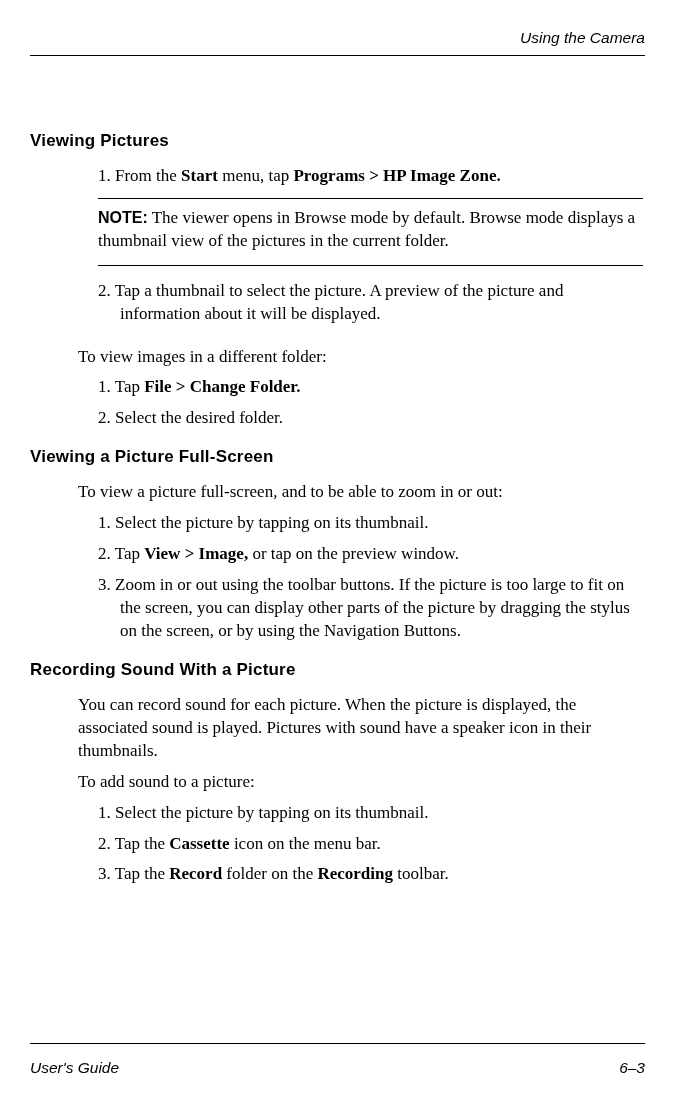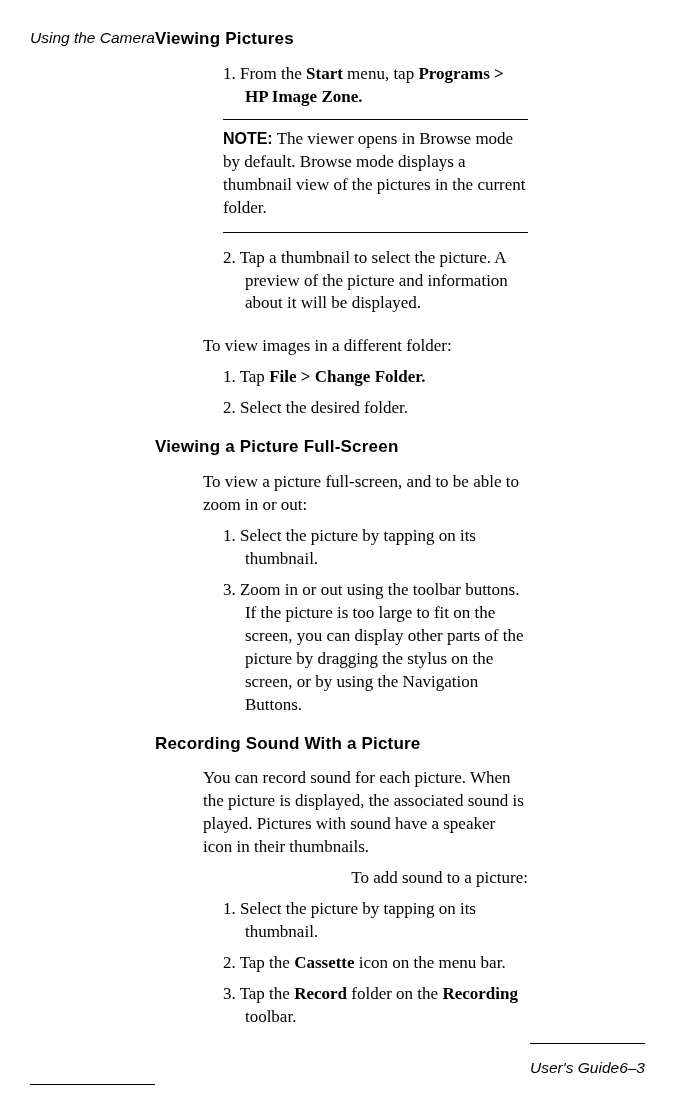--- a/index.html
+++ b/index.html
@@ -13,21 +13,22 @@
       height: 1113px;
       box-sizing: border-box;
       position: relative;
       background: #fff;
     }
     .page {
       padding: 28px 30px 0 30px;
       box-sizing: border-box;
       height: 100%;
       display: flex;
-      flex-direction: row;
+      flex-direction: column;
+      gap: 46px;
     }
     .running-header {
       font-family: 'Trebuchet MS', 'Arial Narrow', sans-serif;
       font-style: italic;
       font-size: 15.5px;
       text-align: right;
       border-bottom: 1px solid #000;
       padding-bottom: 6px;
       margin-bottom: 28px;
     }
@@ -114,29 +115,30 @@
         <li><span>2. </span><span>Select the desired folder.</span></li>
       </ol>
     </div>
 
     <h1 class="sect-gap">Viewing a Picture Full-Screen</h1>
 
     <div class="indent-block">
       <p class="body" style="margin-left:-20px;">To view a picture full-screen, and to be able to zoom in or out:</p>
       <ol class="steps">
         <li><span>1. </span><span>Select the picture by tapping on its thumbnail.</span></li>
+        <li><span>2. </span><span>Tap </span><span class="b">View &gt; Image,</span><span> or tap on the preview window.</span></li>
         <li><span>3. </span><span>Zoom in or out using the toolbar buttons. If the picture is too large to fit on the screen, you can display other parts of the picture by dragging the stylus on the screen, or by using the Navigation Buttons.</span></li>
       </ol>
     </div>
 
     <h1 class="sect-gap">Recording Sound With a Picture</h1>
 
     <div class="indent-block">
       <p class="body" style="margin-left:-20px;">You can record sound for each picture. When the picture is displayed, the associated sound is played. Pictures with sound have a speaker icon in their thumbnails.</p>
-      <p class="body" style="margin-left:-20px;text-align:right;">To add sound to a picture:</p>
+      <p class="body" style="margin-left:-20px;">To add sound to a picture:</p>
       <ol class="steps">
         <li><span>1. </span><span>Select the picture by tapping on its thumbnail.</span></li>
         <li><span>2. </span><span>Tap the </span><span class="b">Cassette</span><span> icon on the menu bar.</span></li>
         <li><span>3. </span><span>Tap the </span><span class="b">Record</span><span> folder on the </span><span class="b">Recording</span><span> toolbar.</span></li>
       </ol>
     </div>
 
   </div>
 
   <div class="footer">

